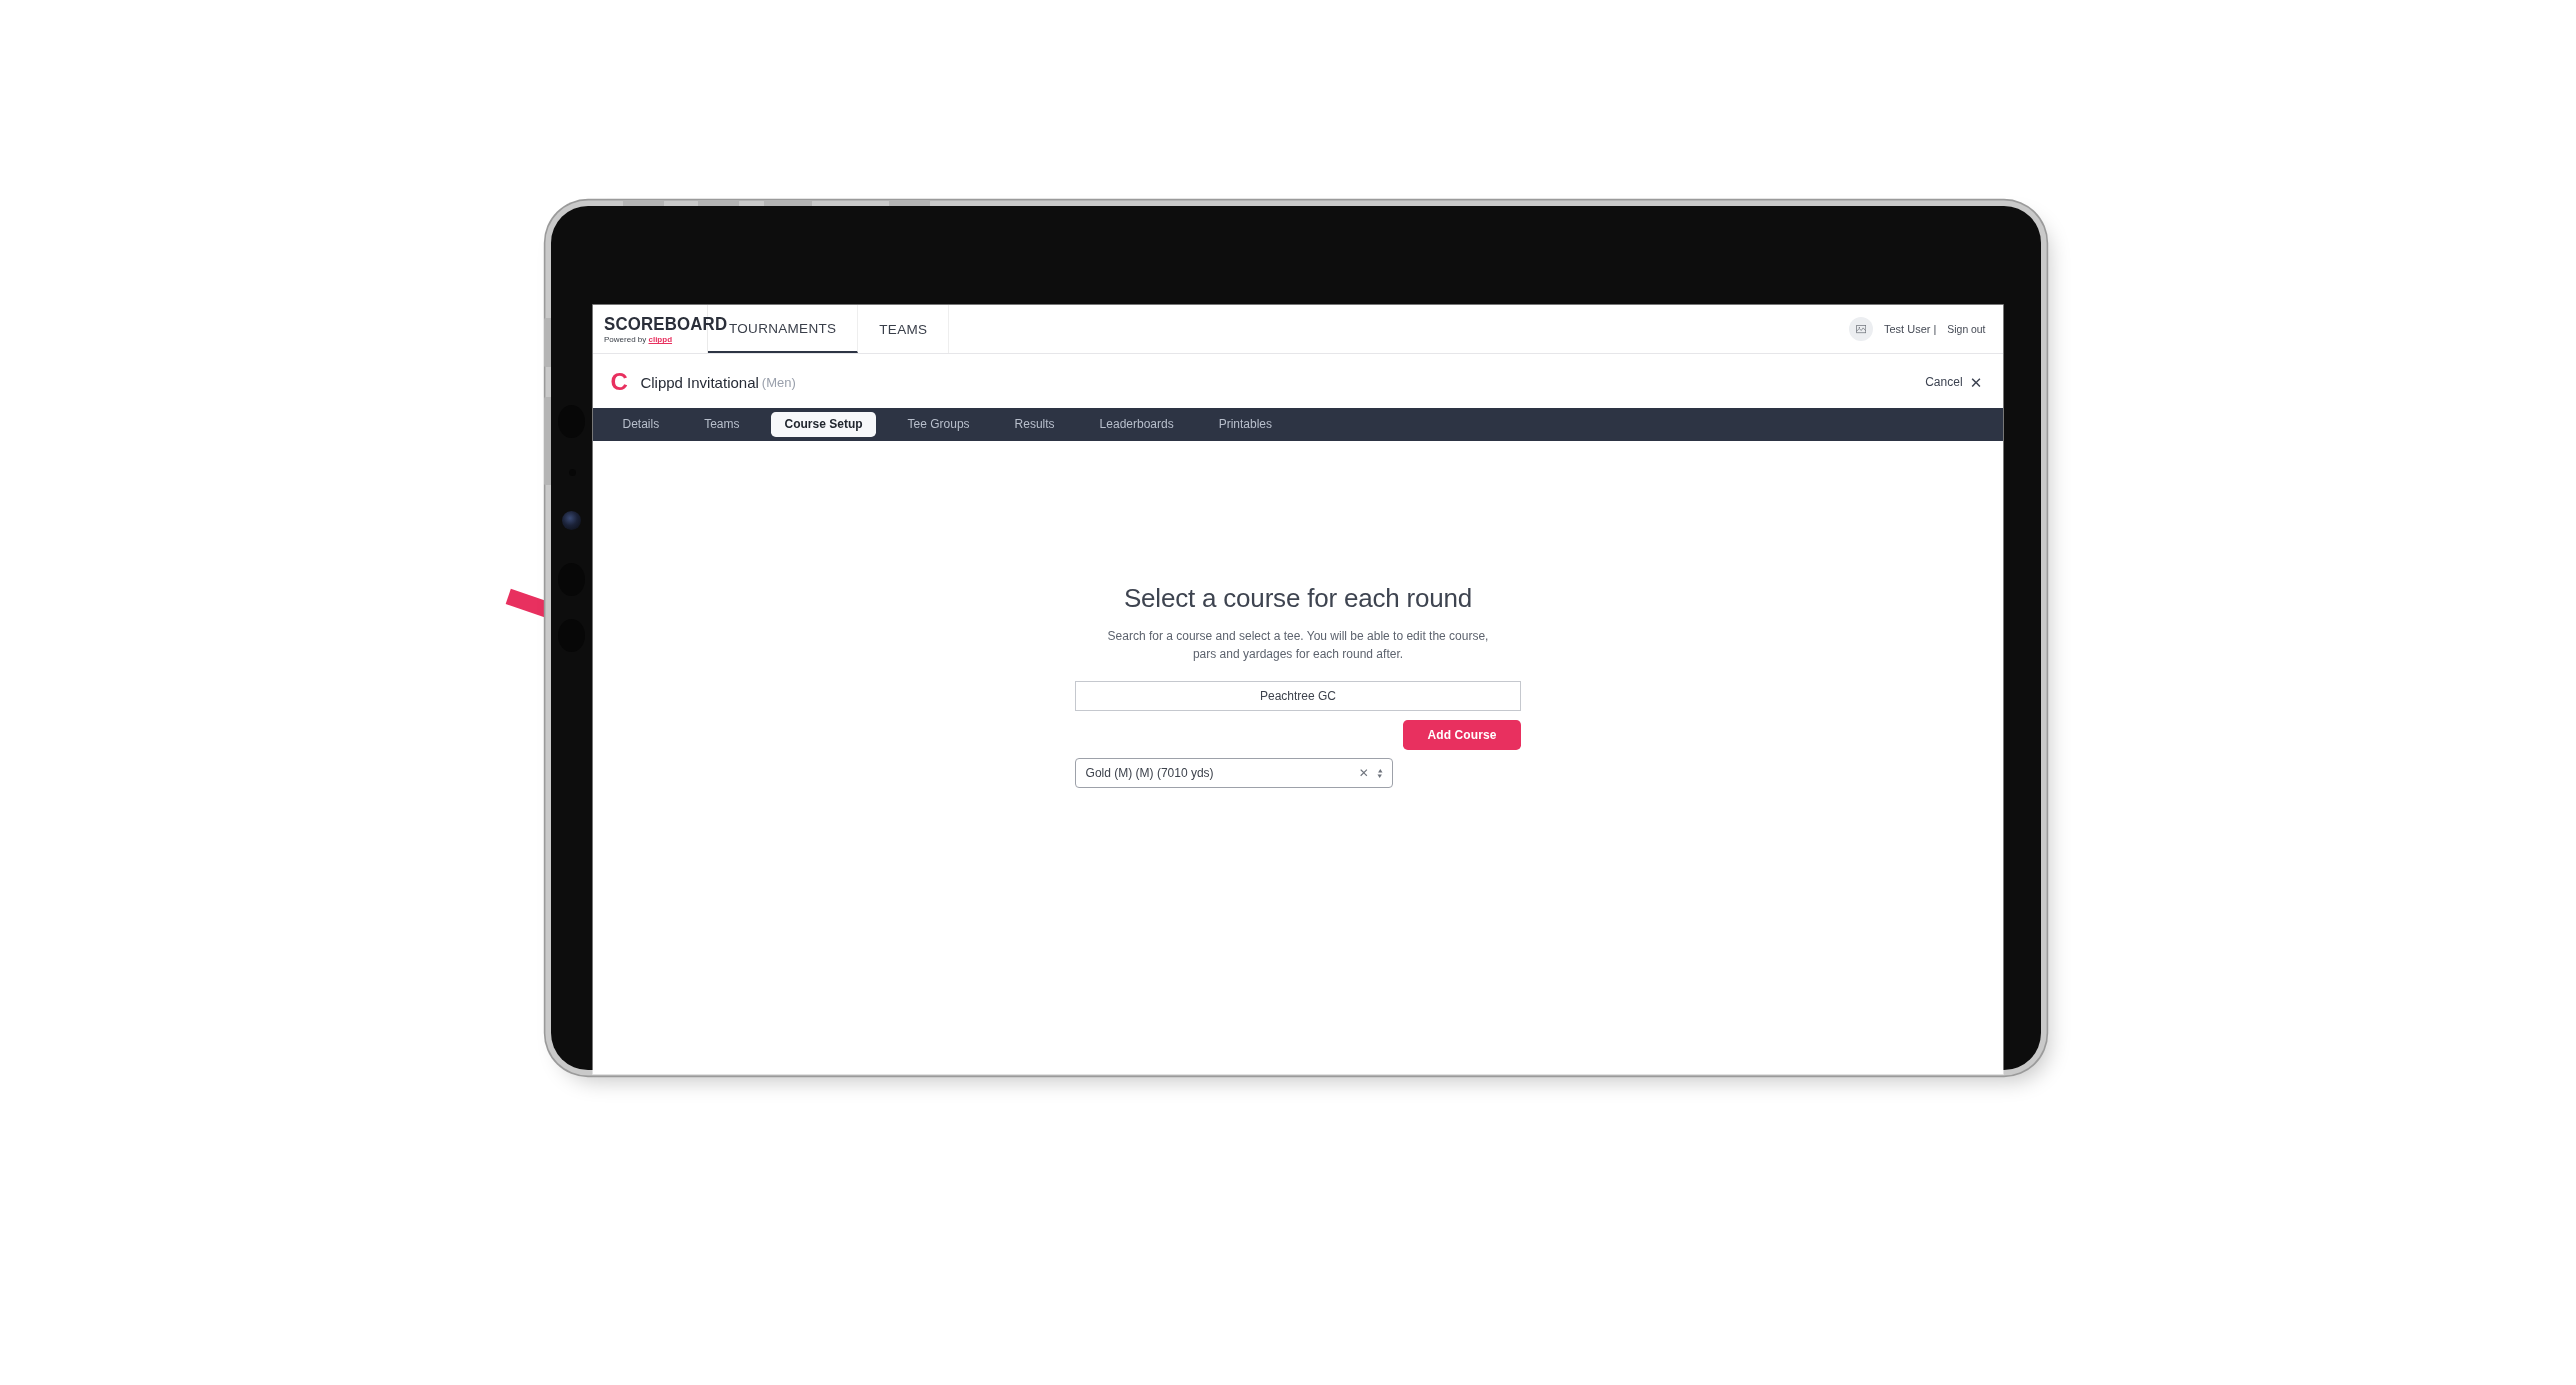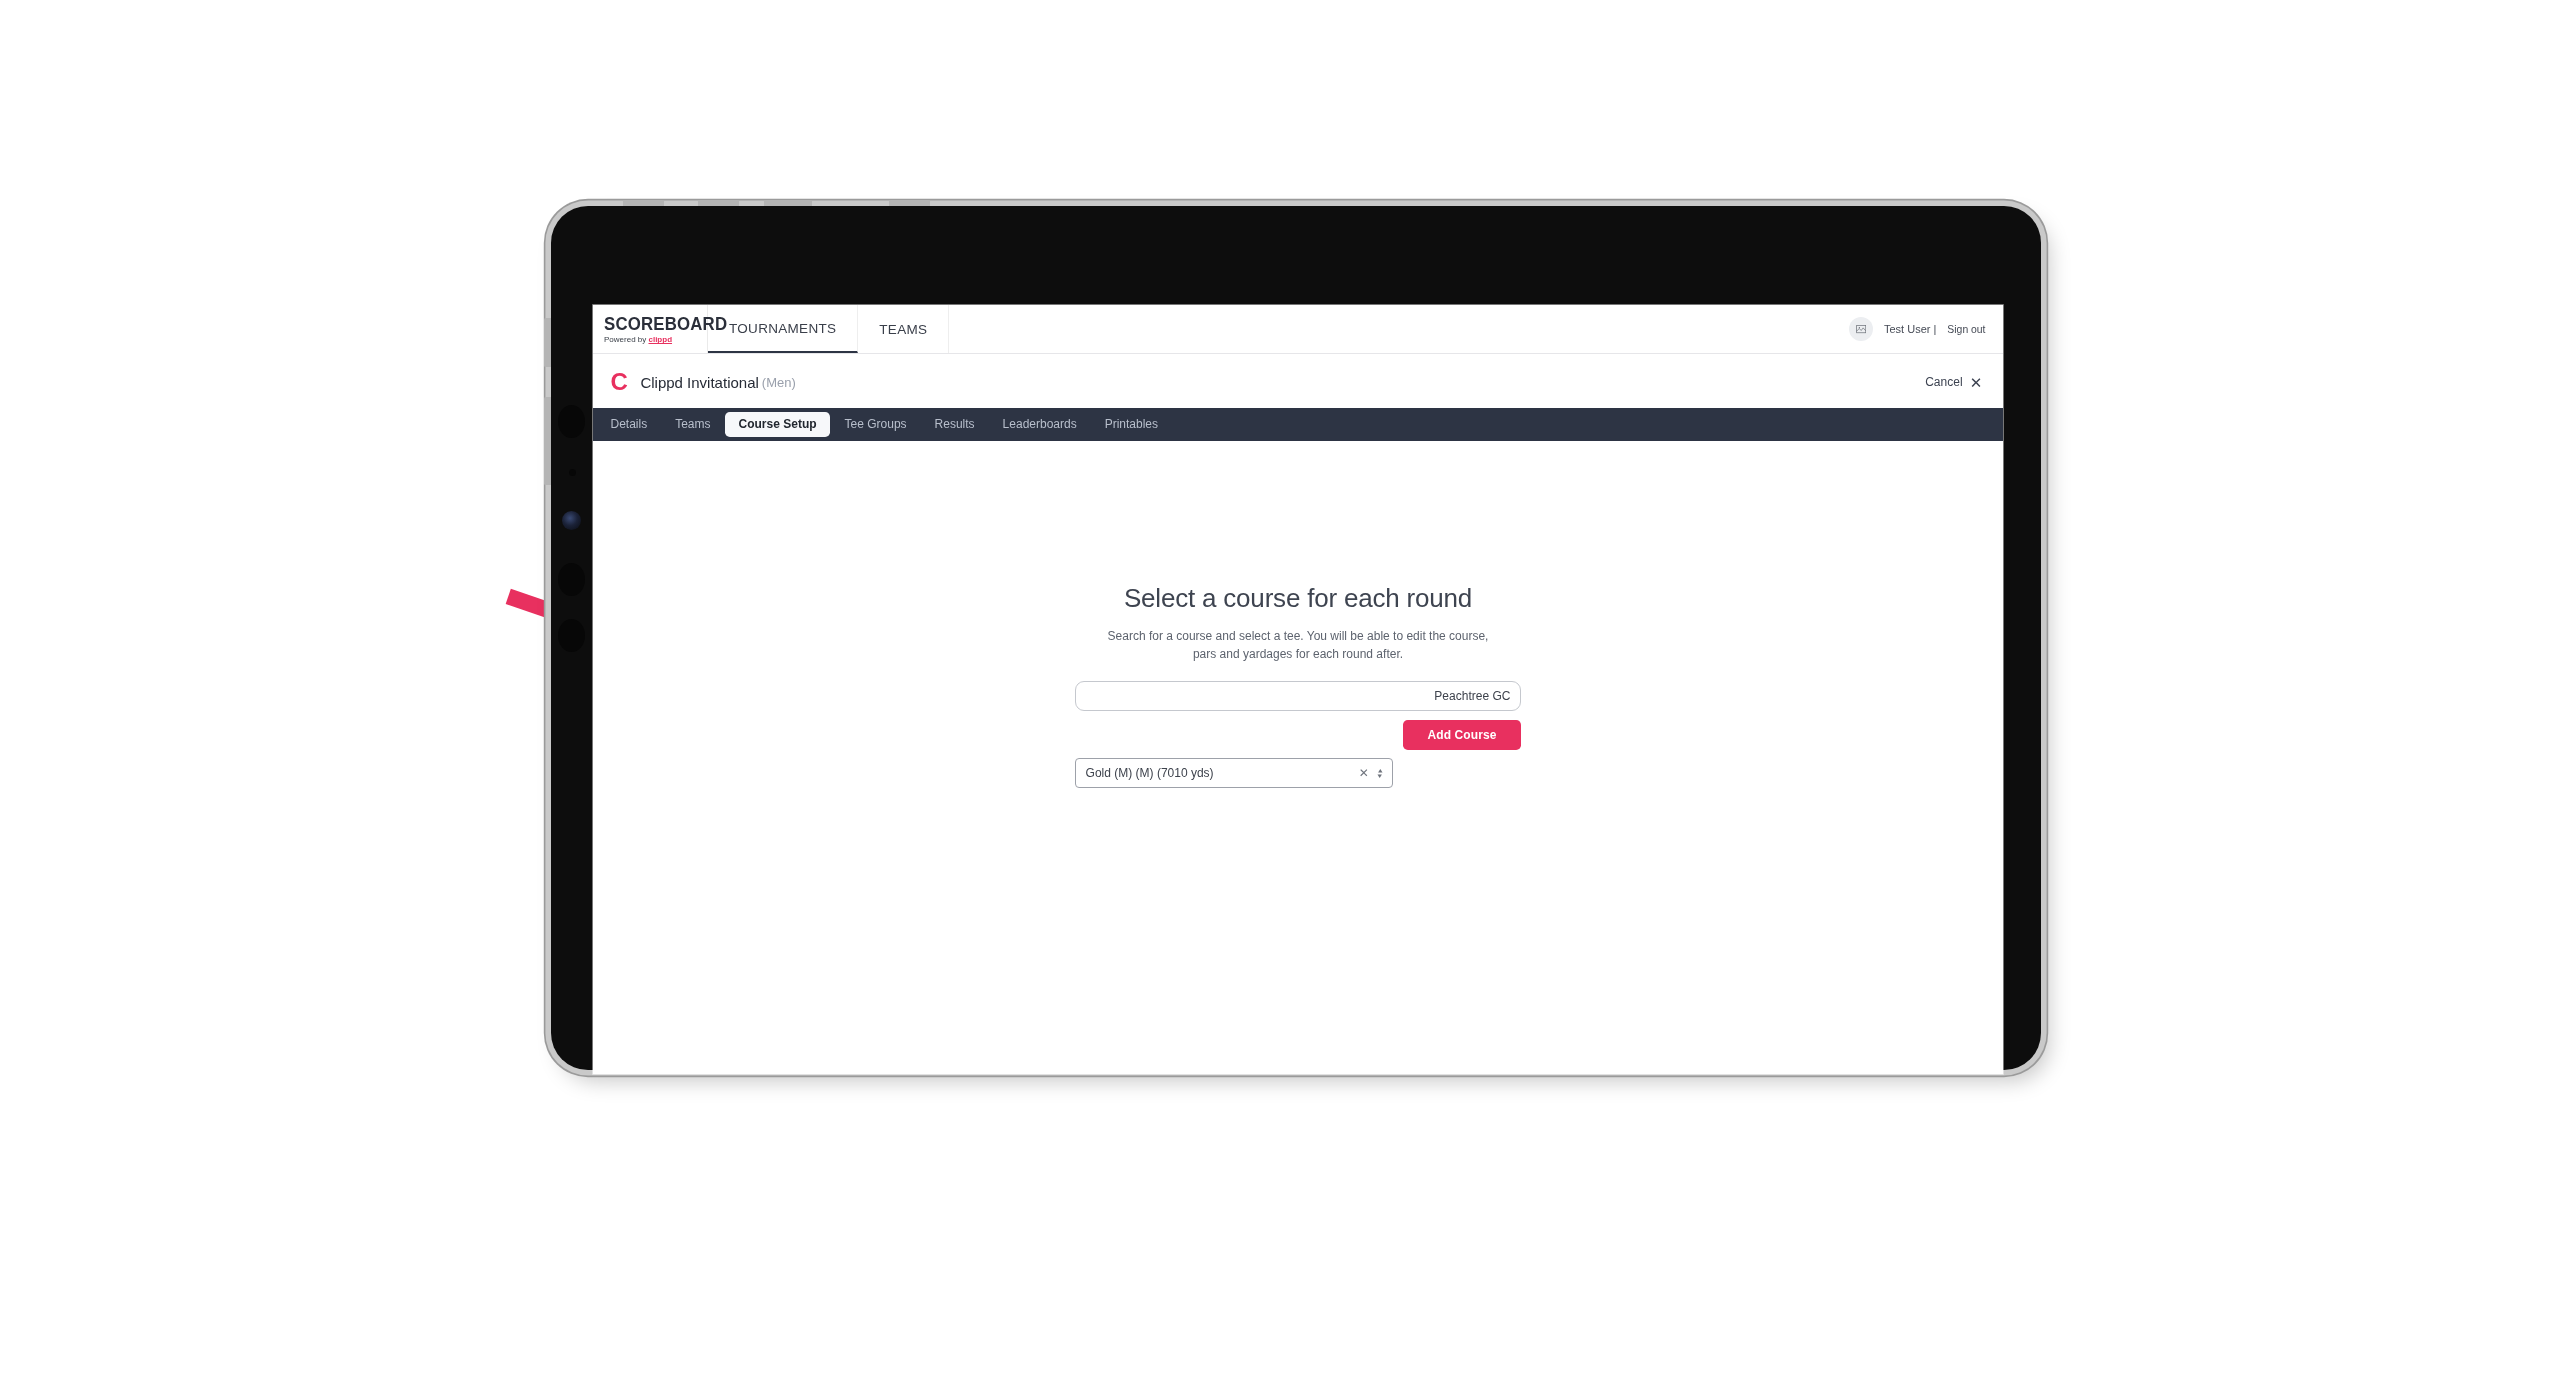--- a/index.html
+++ b/index.html
@@ -214,22 +214,22 @@
   .cancel-label { font-size: 12px; color: #3c4250; }
   .cancel-x { font-size: 15px; color: #3c4250; line-height: 1; }
 
   
   .subnav {
     margin: 3.2px 0 0 0;
     height: 33px;
     background: #2d3444;
     display: flex;
     align-items: center;
-    padding-left: 4px;
-    gap: 1px;
+    padding-left: 16px;
+    gap: 18px;
   }
   .subnav-tab {
     padding: 5.6px 13.5px;
     font-size: 12px;
     color: #b8bfcc;
     border-radius: 4.8px;
     white-space: nowrap;
     cursor: pointer;
   }
   .subnav-tab.active {
@@ -259,27 +259,27 @@
     font-size: 12px;
     line-height: 17.5px;
     color: #5d636e;
     padding: 0 21px;
   }
   .course-input {
     margin-top: 17.5px;
     width: 100%;
     height: 30px;
     border: 0.8px solid #c5c8ce;
-    border-radius: 9px;
+    border-radius: 0;
     background: #fff;
     padding: 0 9.6px;
     font-family: "Liberation Sans", sans-serif;
     font-size: 12px;
     color: #3d424c;
-    text-align: right;
+    text-align: center;
     display: block;
   }
   .row {
     margin-top: 9.6px;
     display: flex;
     gap: 10.4px;
     align-items: stretch;
   }
   .tee-select {
     position: relative;

